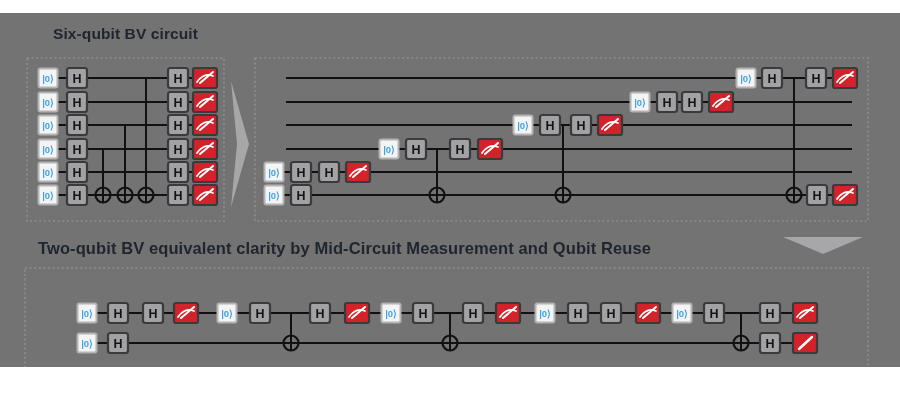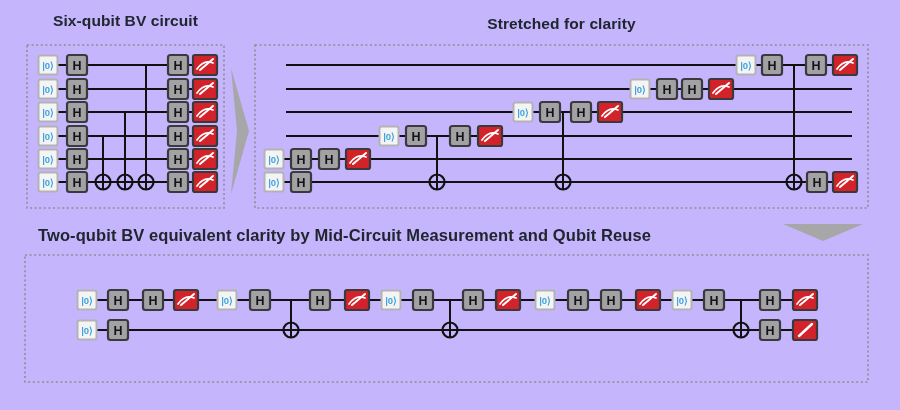--- a/index.html
+++ b/index.html
@@ -1,40 +1,40 @@
 <!DOCTYPE html>
 <html><head>
 <meta charset="utf-8">
 <style>
   html,body{margin:0;padding:0;background:#ffffff;}
   .stage{
     position:relative;
-    width:900px;height:410px;
-    background:#c4b5fd;
+    width:900px;height:354px;
+    background:#737373;
     font-family:"Liberation Sans",sans-serif;
     overflow:hidden;
+    margin-top:13px;
   }
   #stage-svg{position:absolute;left:0;top:0;}
   .title{
     position:absolute;
     font-weight:700;
     color:#20262e;
     letter-spacing:0.1px;
     white-space:nowrap;
   }
   .t1{left:27px;top:12px;width:197px;text-align:center;font-size:15.5px;}
   .t2{left:255px;top:15px;width:613px;text-align:center;font-size:15.5px;}
   .t3{left:38px;top:226px;font-size:16.5px;}
 </style>
 </head>
 <body>
 
 <div class="stage">
   <div class="title t1">Six-qubit BV circuit</div>
-  <div class="title t2">Stretched for clarity</div>
   <div class="title t3">Two-qubit BV equivalent clarity by Mid-Circuit Measurement and Qubit Reuse</div>
   <svg id="stage-svg" width="900" height="410" viewBox="0 0 900 410">
       <g>
         <rect x="27" y="45" width="197" height="163" fill="none" stroke="#8e8e90" stroke-width="1.6" stroke-dasharray="2 2.6"></rect>
         <line x1="47" y1="65" x2="206" y2="65" stroke="#111111" stroke-width="2"></line>
         <line x1="47" y1="89" x2="206" y2="89" stroke="#111111" stroke-width="2"></line>
         <line x1="47" y1="112" x2="206" y2="112" stroke="#111111" stroke-width="2"></line>
         <line x1="47" y1="136" x2="206" y2="136" stroke="#111111" stroke-width="2"></line>
         <line x1="47" y1="159" x2="206" y2="159" stroke="#111111" stroke-width="2"></line>
         <line x1="47" y1="182" x2="206" y2="182" stroke="#111111" stroke-width="2"></line>

